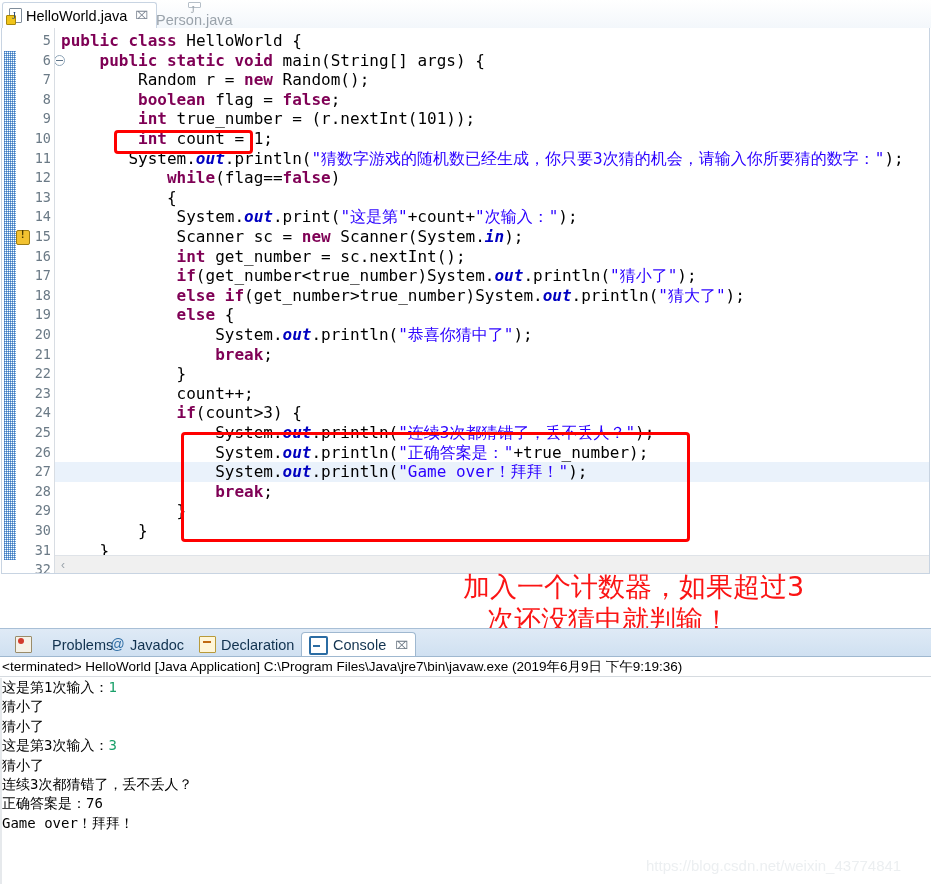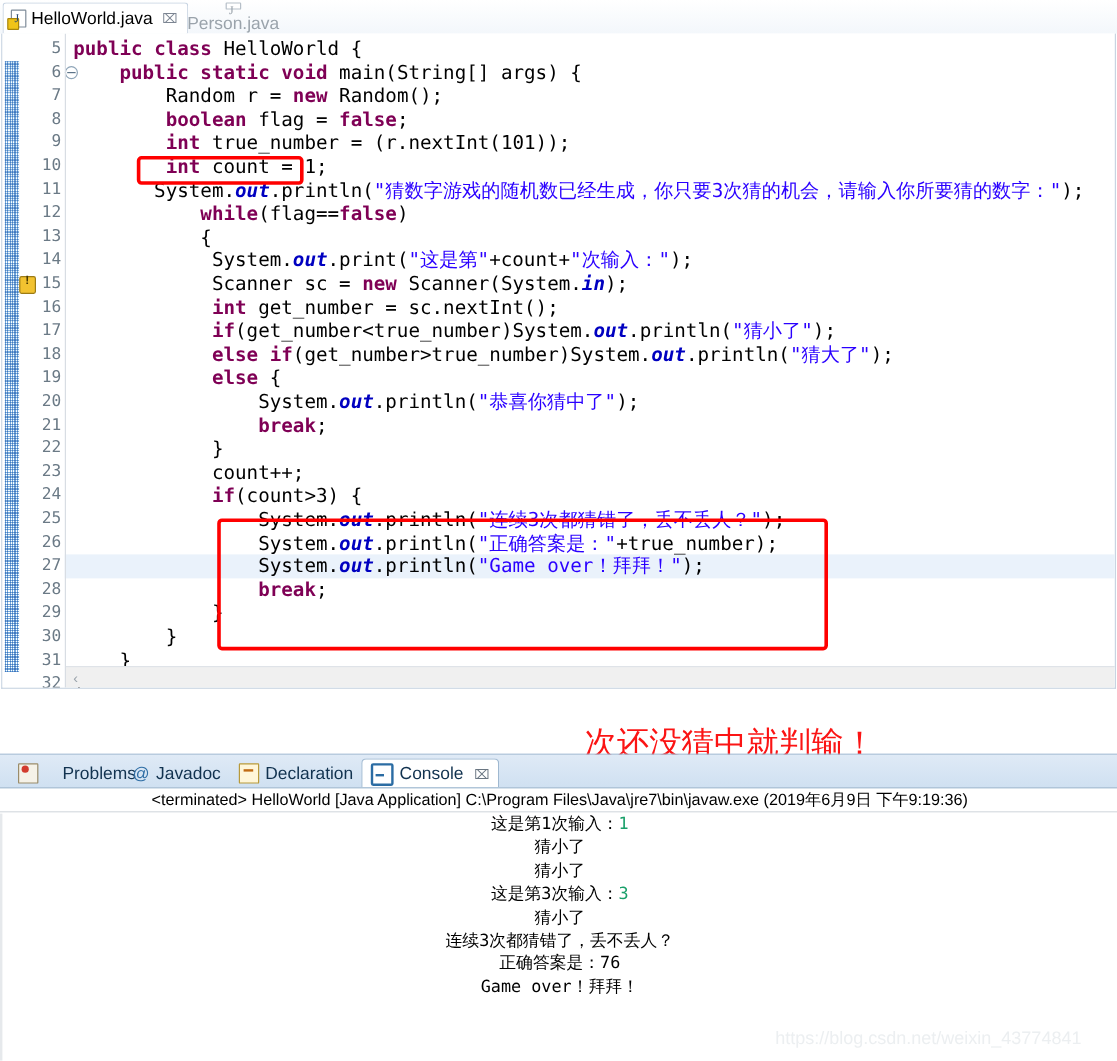--- a/index.html
+++ b/index.html
@@ -146,21 +146,21 @@
   .ic-javadoc{color:#2f6ea5;font-size:14px;line-height:15px;text-align:center;}
   .ic-declaration{background:#fff6d8;border:1px solid #b89a3a;border-radius:1px;}
   .ic-declaration::after{content:"";position:absolute;left:3px;top:4px;width:8px;height:2px;background:#c06a12;}
   .ic-console{background:#ffffff;border:2px solid #2b6ca3;border-radius:2px;}
   .ic-console::after{content:"";position:absolute;left:2px;top:7px;width:7px;height:2px;background:#2b6ca3;}
 
   
   .console{
     position:absolute;left:0;top:656px;width:931px;height:228px;
     background:#ffffff;border-top:1px solid #9fb8d0;
-    box-sizing:border-box;overflow:hidden;text-align:center;
+    box-sizing:border-box;overflow:hidden;
   }
   .console-head{
     position:absolute;left:0;top:0;width:931px;height:20px;
     font-family:"Liberation Sans","DejaVu Sans",sans-serif;font-size:13.5px;
     line-height:20px;color:#000;padding-left:2px;box-sizing:border-box;
     border-bottom:1px solid #d6dbe0;white-space:pre;
   }
   .console-body{
     position:absolute;left:0;top:21px;width:931px;bottom:0;
     font-family:"DejaVu Sans Mono","Liberation Mono",monospace;
@@ -238,20 +238,21 @@
     <div class="code" id="code"><div class="cl" style="top: 3px;"><span class="kw">public</span> <span class="kw">class</span> HelloWorld {</div><div class="cl" style="top: 22.6px;">    <span class="kw">public</span> <span class="kw">static</span> <span class="kw">void</span> main(String[] args) {</div><div class="cl" style="top: 42.2px;">        Random r = <span class="kw">new</span> Random();</div><div class="cl" style="top: 61.8px;">        <span class="kw">boolean</span> flag = <span class="kw">false</span>;</div><div class="cl" style="top: 81.4px;">        <span class="kw">int</span> true_number = (r.nextInt(101));</div><div class="cl" style="top: 101px;">        <span class="kw">int</span> count = 1;</div><div class="cl" style="top: 120.6px;">       System.<span class="fld">out</span>.println(<span class="str">"猜数字游戏的随机数已经生成，你只要3次猜的机会，请输入你所要猜的数字："</span>);</div><div class="cl" style="top: 140.2px;">           <span class="kw">while</span>(flag==<span class="kw">false</span>)</div><div class="cl" style="top: 159.8px;">           {</div><div class="cl" style="top: 179.4px;">            System.<span class="fld">out</span>.print(<span class="str">"这是第"</span>+count+<span class="str">"次输入："</span>);</div><div class="cl" style="top: 199px;">            Scanner sc = <span class="kw">new</span> Scanner(System.<span class="fld">in</span>);</div><div class="cl" style="top: 218.6px;">            <span class="kw">int</span> get_number = sc.nextInt();</div><div class="cl" style="top: 238.2px;">            <span class="kw">if</span>(get_number&lt;true_number)System.<span class="fld">out</span>.println(<span class="str">"猜小了"</span>);</div><div class="cl" style="top: 257.8px;">            <span class="kw">else</span> <span class="kw">if</span>(get_number&gt;true_number)System.<span class="fld">out</span>.println(<span class="str">"猜大了"</span>);</div><div class="cl" style="top: 277.4px;">            <span class="kw">else</span> {</div><div class="cl" style="top: 297px;">                System.<span class="fld">out</span>.println(<span class="str">"恭喜你猜中了"</span>);</div><div class="cl" style="top: 316.6px;">                <span class="kw">break</span>;</div><div class="cl" style="top: 336.2px;">            }</div><div class="cl" style="top: 355.8px;">            count++;</div><div class="cl" style="top: 375.4px;">            <span class="kw">if</span>(count&gt;3) {</div><div class="cl" style="top: 395px;">                System.<span class="fld">out</span>.println(<span class="str">"连续3次都猜错了，丢不丢人？"</span>);</div><div class="cl" style="top: 414.6px;">                System.<span class="fld">out</span>.println(<span class="str">"正确答案是："</span>+true_number);</div><div class="cl" style="top: 434.2px;">                System.<span class="fld">out</span>.println(<span class="str">"Game over！拜拜！"</span>);</div><div class="cl" style="top: 453.8px;">                <span class="kw">break</span>;</div><div class="cl" style="top: 473.4px;">            }</div><div class="cl" style="top: 493px;">        }</div><div class="cl" style="top: 512.6px;">    }</div><div class="cl" style="top: 532.2px;">}</div></div>
 
     <div class="hscroll">
       <span class="arrow">‹</span>
     </div>
   </div>
 
   <div class="redbox" style="left:114px;top:130px;width:139px;height:24px;"></div>
   <div class="redbox" style="left:181px;top:432px;width:509px;height:110px;"></div>
 
+  <div class="rednote" style="left:463px;top:570px;">加入一个计数器，如果超过3</div>
   <div class="rednote" style="left:487px;top:603px;">次还没猜中就判输！</div>
 
   <div class="viewtabs">
     <div class="vtab" style="left:8px;gap:20px;">
       <span class="ic ic-problems"></span>
       <span>Problems</span>
     </div>
     <div class="vtab" style="left:103px;">
       <span class="ic ic-javadoc">@</span>
       <span>Javadoc</span>

